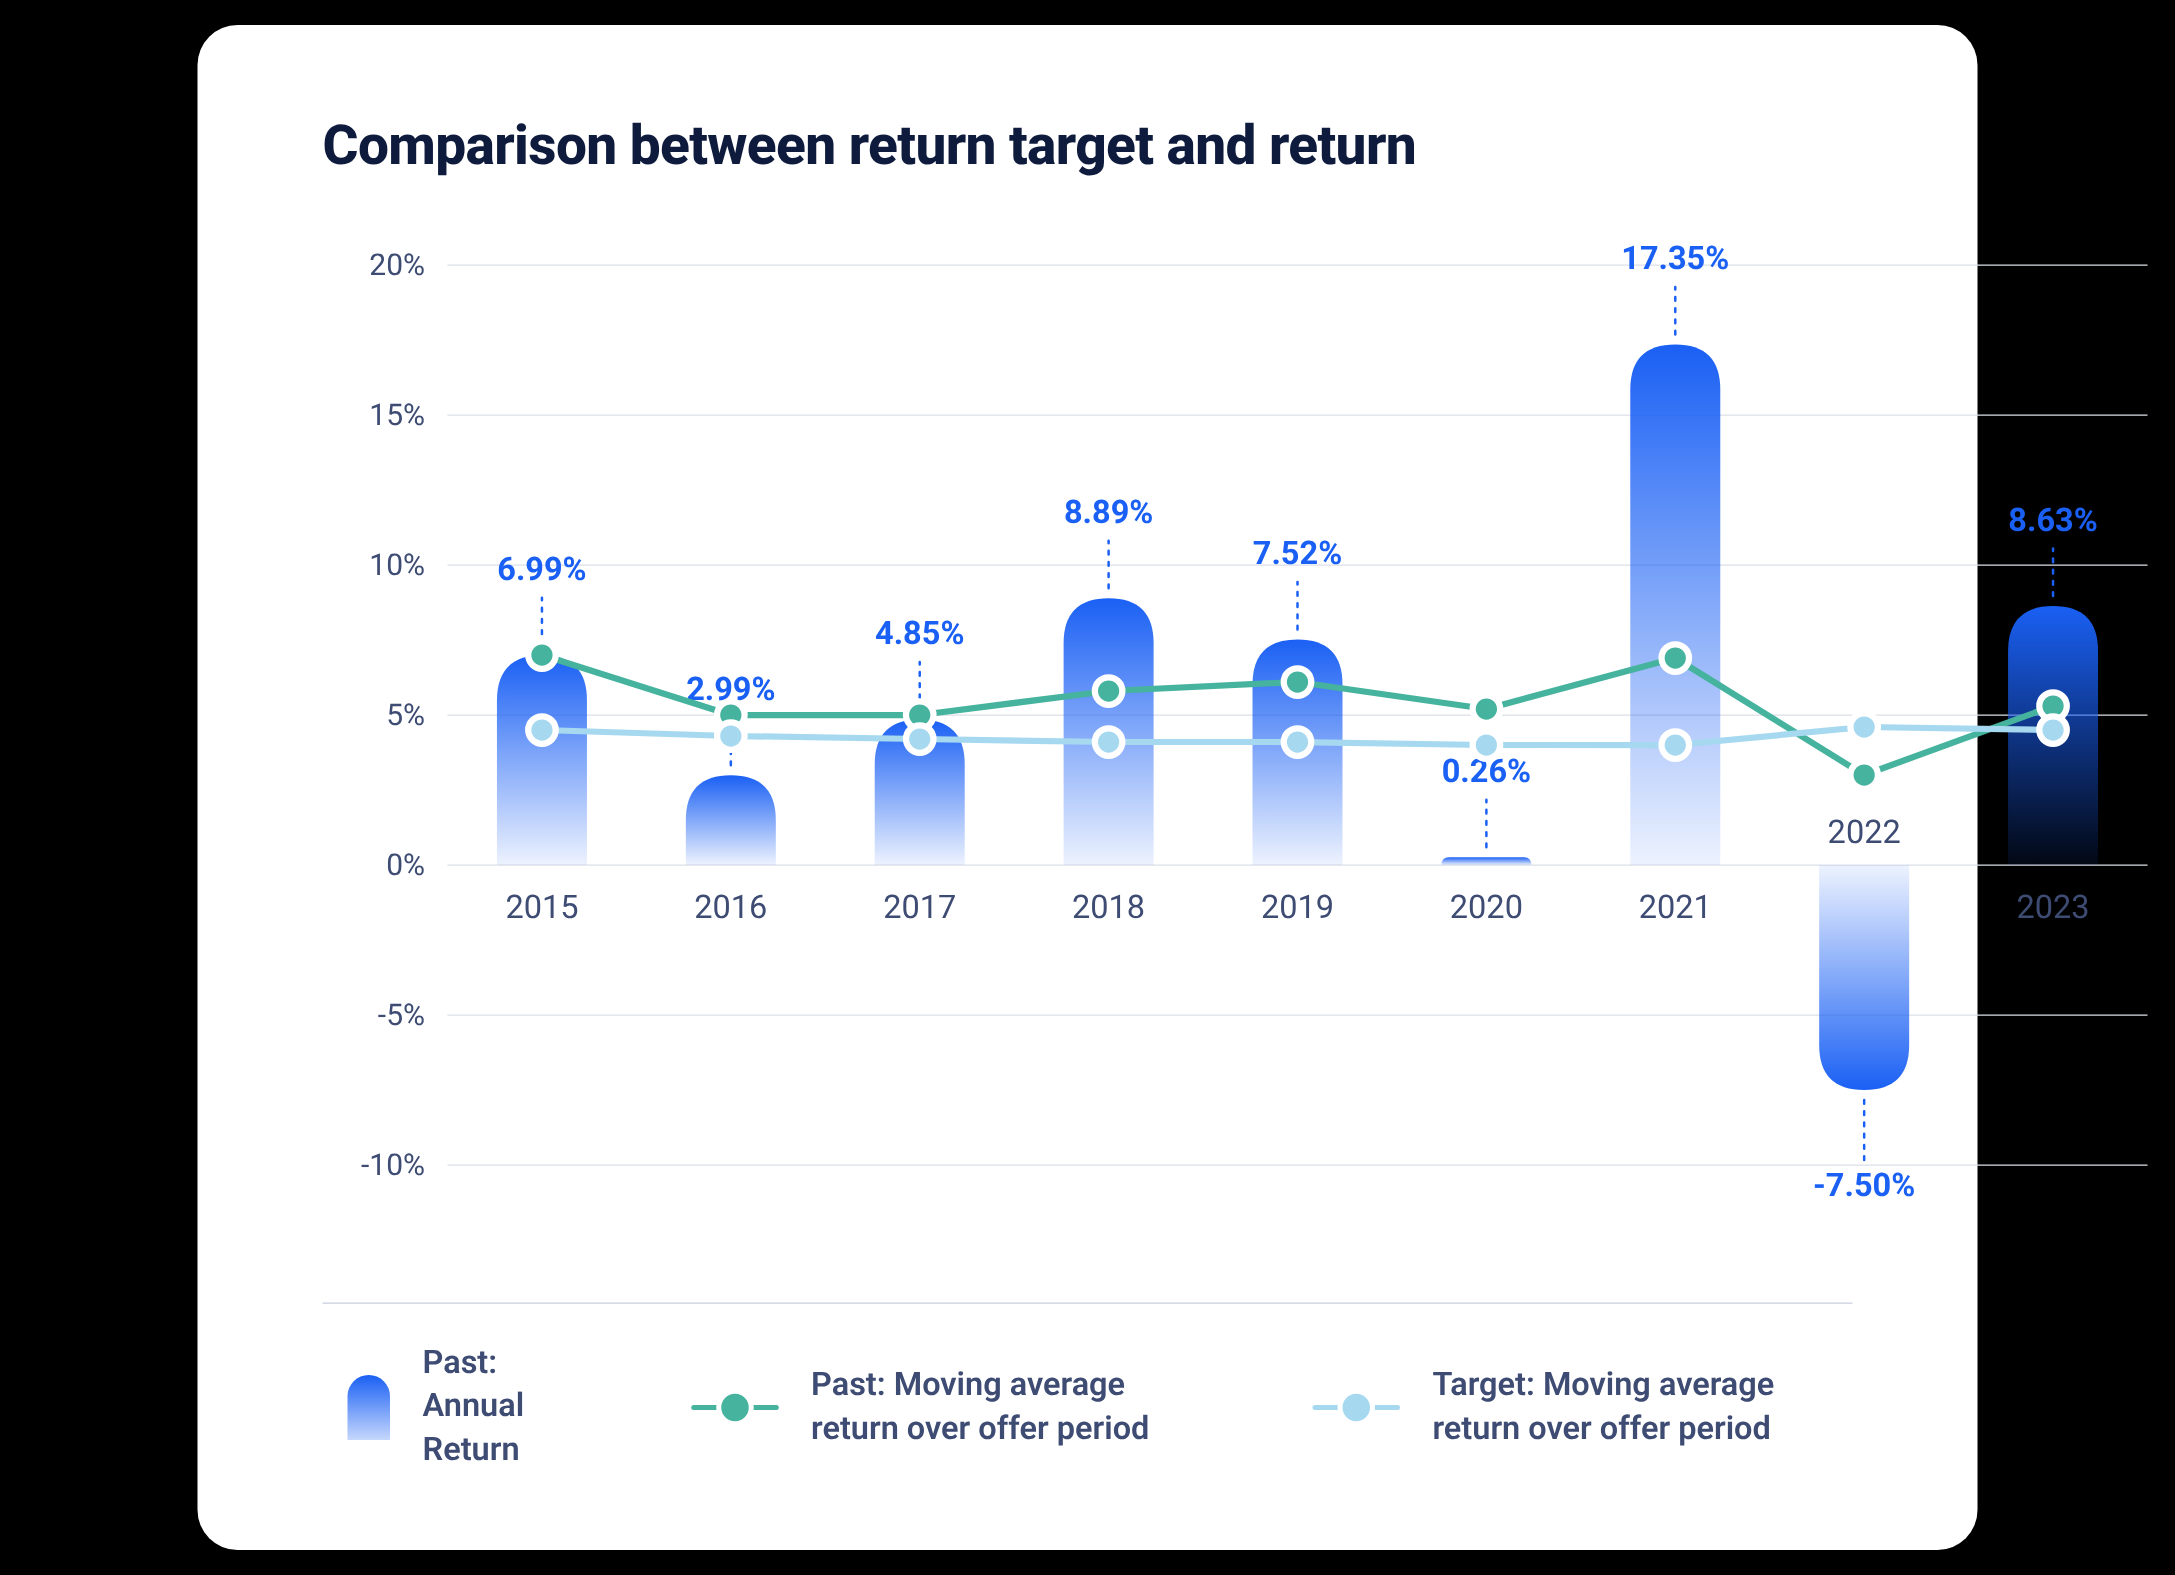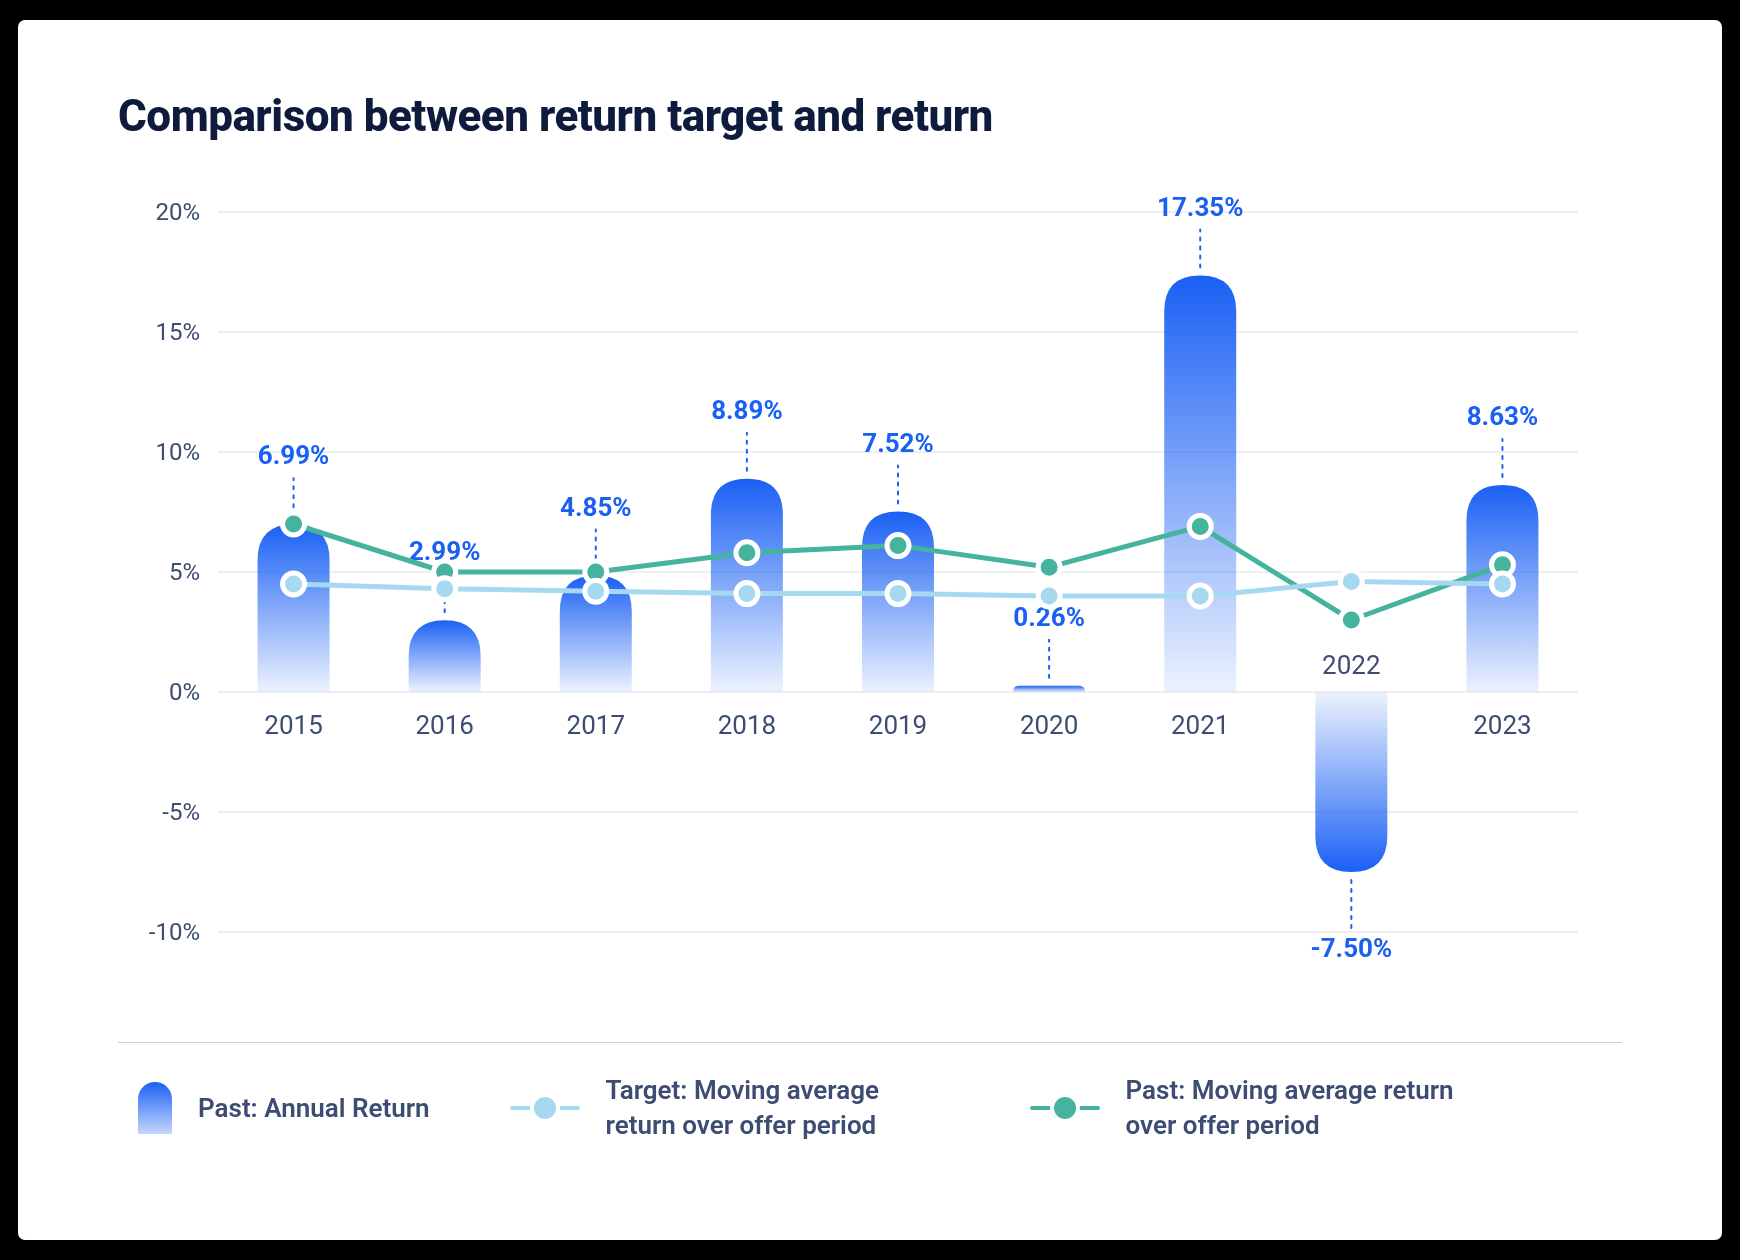--- a/index.html
+++ b/index.html
@@ -17,24 +17,24 @@
   body {
     background: var(--page-bg);
     font-family: -apple-system, BlinkMacSystemFont, "Segoe UI", Roboto, "Helvetica Neue", Arial, sans-serif;
     width: 1740px;
     height: 1260px;
     display: flex;
     align-items: center;
     justify-content: center;
   }
   .card {
-    width: 1704px;
+    width: 1424px;
     height: 1220px;
     background: var(--card-bg);
-    border-radius: 7px;
+    border-radius: 32px;
     padding: 70px 100px 92px 100px;
     position: relative;
   }
   .title {
     font-size: 44px;
     font-weight: 800;
     color: var(--ink);
     margin: 0 0 40px 0;
     letter-spacing: -0.5px;
   }
@@ -180,21 +180,21 @@
   </div>
 
   <hr class="legend-sep">
 
   <div class="legend">
     <div class="legend-item">
       <div class="lg-swatch lg-bar"></div>
       <div class="lg-text">Past: Annual Return</div>
     </div>
     <div class="legend-item">
+      <div class="lg-swatch lg-line green"></div>
+      <div class="lg-text">Past: Moving average return over offer period</div>
+    </div>
+    <div class="legend-item">
       <div class="lg-swatch lg-line cyan"></div>
       <div class="lg-text">Target: Moving average return over offer period</div>
     </div>
-    <div class="legend-item">
-      <div class="lg-swatch lg-line green"></div>
-      <div class="lg-text">Past: Moving average return over offer period</div>
-    </div>
   </div>
 </div>
 
 </body></html>

